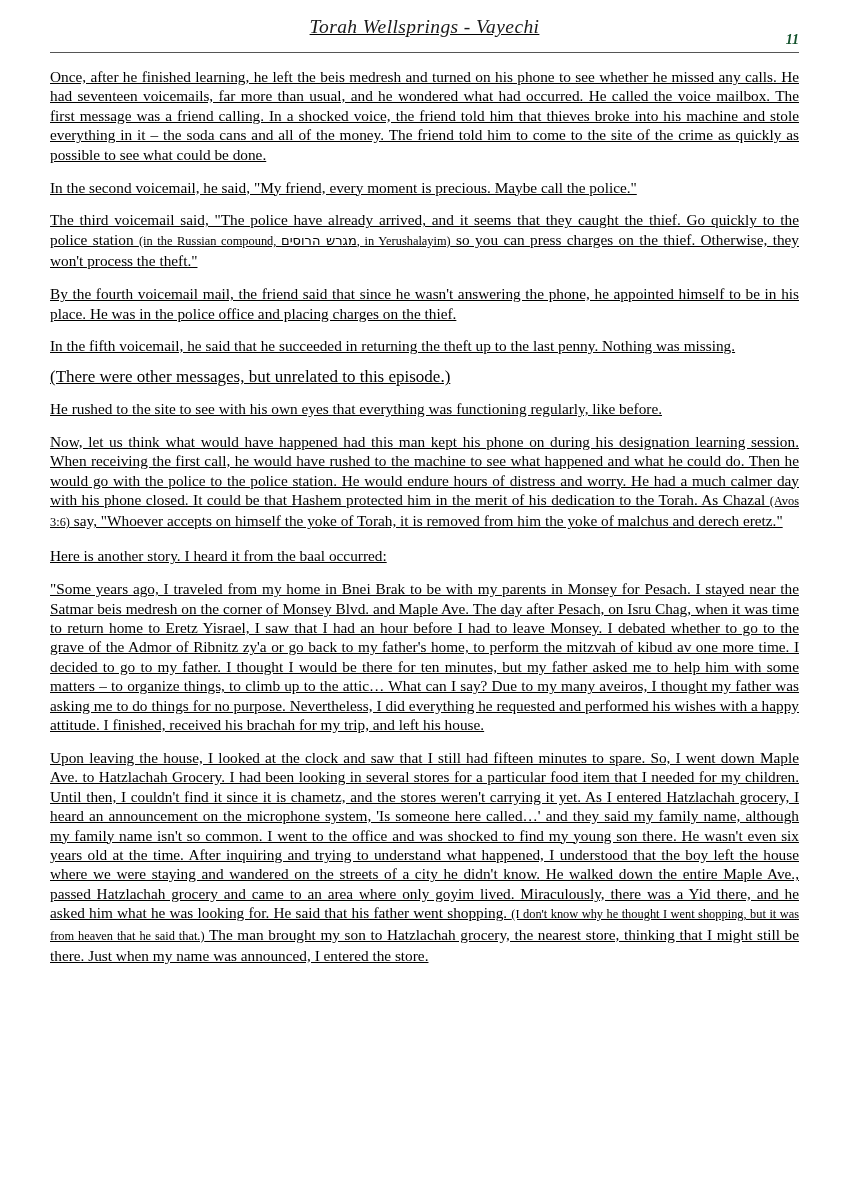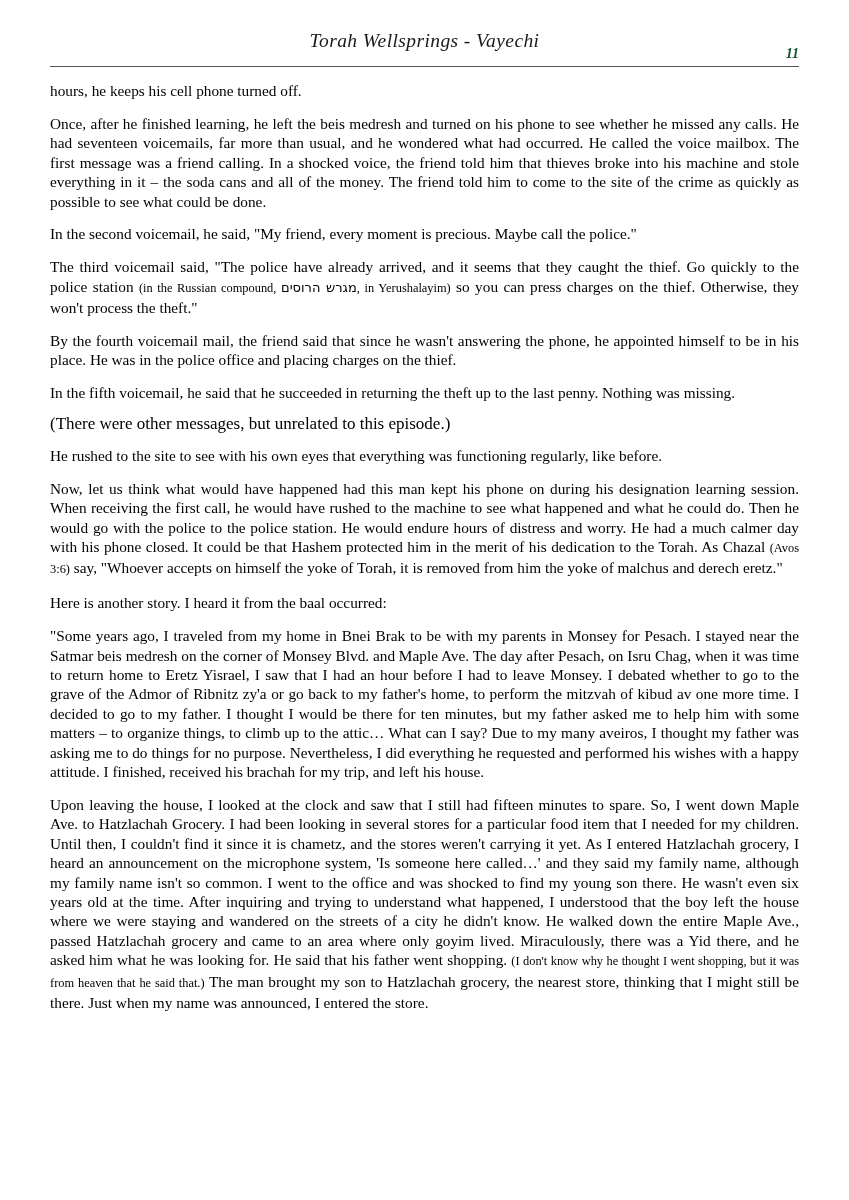--- a/index.html
+++ b/index.html
@@ -14,21 +14,22 @@
     color: #000000;
     position: relative;
     overflow: hidden;
   }
   .page {
     position: absolute;
     top: 0; left: 0;
     width: 849px;
     height: 1200px;
     box-sizing: border-box;
-    padding: 30px 50px 0 50px;
+    padding: 16px 50px 0 50px;
+    text-decoration: underline;
   }
   .header {
     display: flex;
     align-items: baseline;
     justify-content: center;
     position: relative;
     height: 34px;
     margin-bottom: 2px;
   }
   .header-title {
@@ -91,21 +92,20 @@
 <div class="page">
 
   <div class="header">
     <div class="header-title">Torah Wellsprings - Vayechi</div>
     <div class="header-pageno">11</div>
   </div>
 
   <hr class="rule">
 
   <div class="body">
-      <p class="para">hours, he keeps his cell phone turned off.</p>
       <p class="para">Once, after he finished learning, he left the beis medresh and turned on his phone to see whether he missed any calls. He had seventeen voicemails, far more than usual, and he wondered what had occurred. He called the voice mailbox. The first message was a friend calling. In a shocked voice, the friend told him that thieves broke into his machine and stole everything in it – the soda cans and all of the money. The friend told him to come to the site of the crime as quickly as possible to see what could be done.</p>
       <p class="para">In the second voicemail, he said, "My friend, every moment is precious. Maybe call the police."</p>
       <p class="para">The third voicemail said, "The police have already arrived, and it seems that they caught the thief. Go quickly to the police station <span class="inline-small">(in the Russian compound, <span class="heb">מגרש הרוסים</span>, in Yerushalayim)</span> so you can press charges on the thief. Otherwise, they won't process the theft."</p>
       <p class="para">By the fourth voicemail mail, the friend said that since he wasn't answering the phone, he appointed himself to be in his place. He was in the police office and placing charges on the thief.</p>
       <p class="para">In the fifth voicemail, he said that he succeeded in returning the theft up to the last penny. Nothing was missing.</p>
       <p class="para small">(There were other messages, but unrelated to this episode.)</p>
       <p class="para">He rushed to the site to see with his own eyes that everything was functioning regularly, like before.</p>
       <p class="para">Now, let us think what would have happened had this man kept his phone on during his designation learning session. When receiving the first call, he would have rushed to the machine to see what happened and what he could do. Then he would go with the police to the police station. He would endure hours of distress and worry. He had a much calmer day with his phone closed. It could be that Hashem protected him in the merit of his dedication to the Torah. As Chazal <span class="inline-small">(Avos 3:6)</span> say, "Whoever accepts on himself the yoke of Torah, it is removed from him the yoke of malchus and derech eretz."</p>
       <p class="para">Here is another story. I heard it from the baal occurred:</p>
       <p class="para">"Some years ago, I traveled from my home in Bnei Brak to be with my parents in Monsey for Pesach. I stayed near the Satmar beis medresh on the corner of Monsey Blvd. and Maple Ave. The day after Pesach, on Isru Chag, when it was time to return home to Eretz Yisrael, I saw that I had an hour before I had to leave Monsey. I debated whether to go to the grave of the Admor of Ribnitz zy'a or go back to my father's home, to perform the mitzvah of kibud av one more time. I decided to go to my father. I thought I would be there for ten minutes, but my father asked me to help him with some matters – to organize things, to climb up to the attic… What can I say? Due to my many aveiros, I thought my father was asking me to do things for no purpose. Nevertheless, I did everything he requested and performed his wishes with a happy attitude. I finished, received his brachah for my trip, and left his house.</p>

